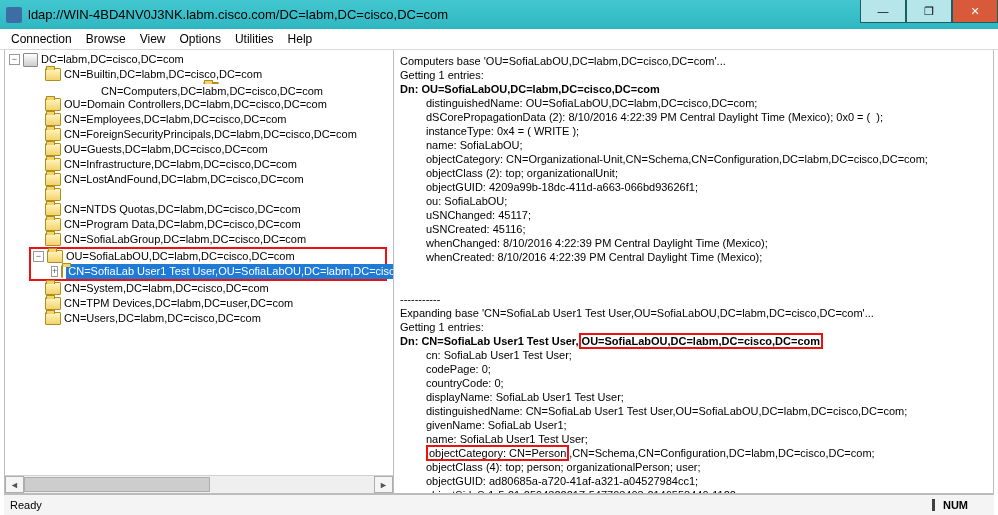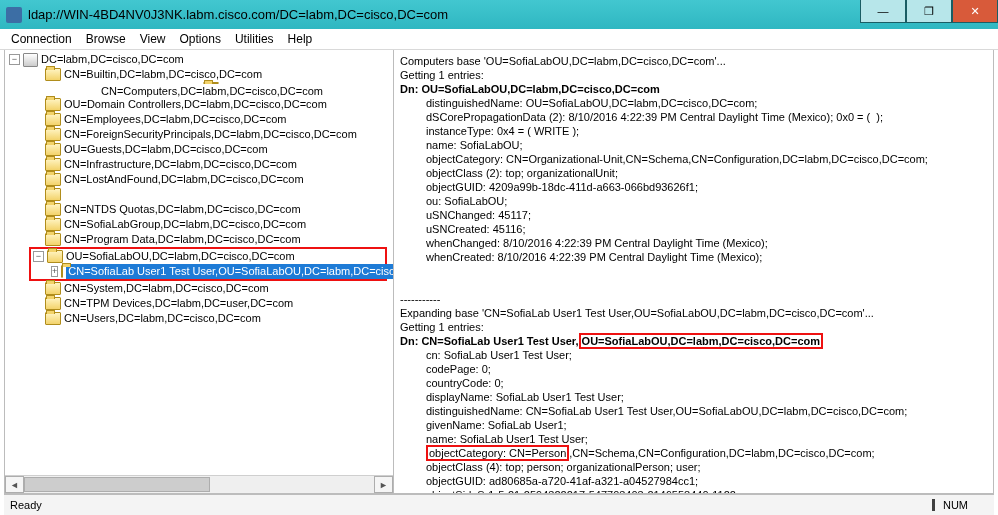--- a/index.html
+++ b/index.html
@@ -202,21 +202,21 @@
     border-top:1px solid #bcbcbc;
     background:#f4f4f4;
     display:flex;
     align-items:center;
     font-size:11px;
     padding: 0 6px;
     justify-content:space-between;
     margin:0 4px;
   }
   .status-right { display:flex; gap:40px; }
-  .status-cell { border-left:3px solid #404040; padding:0 20px 0 8px; height:100%; display:flex; align-items:center;}
+  .status-cell { border-left:3px solid #404040; padding:0 20px 0 8px; height:100%; display:flex; align-items:center;font-weight:bold;}
 </style>
 </head>
 <body>
 
 <div class="window">
 
   <div class="titlebar">
     <span class="app-icon"></span>
     <div class="title">ldap://WIN-4BD4NV0J3NK.labm.cisco.com/DC=labm,DC=cisco,DC=com</div>
     <div class="titlebar-buttons">
@@ -298,26 +298,26 @@
               <span class="node-icon folder"></span>
             </div>
             <div class="tree-row" style="padding-left: 24px;">
               <span class="noexp"></span>
               <span class="node-icon folder"></span>
               <span class="label">CN=NTDS Quotas,DC=labm,DC=cisco,DC=com</span>
             </div>
             <div class="tree-row" style="padding-left: 24px;">
               <span class="noexp"></span>
               <span class="node-icon folder"></span>
+              <span class="label">CN=Program Data,DC=labm,DC=cisco,DC=com</span>
+            </div>
+            <div class="tree-row" style="padding-left: 24px;">
+              <span class="noexp"></span>
+              <span class="node-icon folder"></span>
               <span class="label">CN=SofiaLabGroup,DC=labm,DC=cisco,DC=com</span>
-            </div>
-            <div class="tree-row" style="padding-left: 24px;">
-              <span class="noexp"></span>
-              <span class="node-icon folder"></span>
-              <span class="label">CN=Program Data,DC=labm,DC=cisco,DC=com</span>
             </div>
           </div>
 
         <div class="redbox-group">
           <div class="tree-row" style="padding-left:2px;">
             <span class="exp">−</span>
             <span class="node-icon folder"></span>
             <span class="label">OU=SofiaLabOU,DC=labm,DC=cisco,DC=com</span>
           </div>
           <div class="tree-row selected" style="padding-left:20px;">

